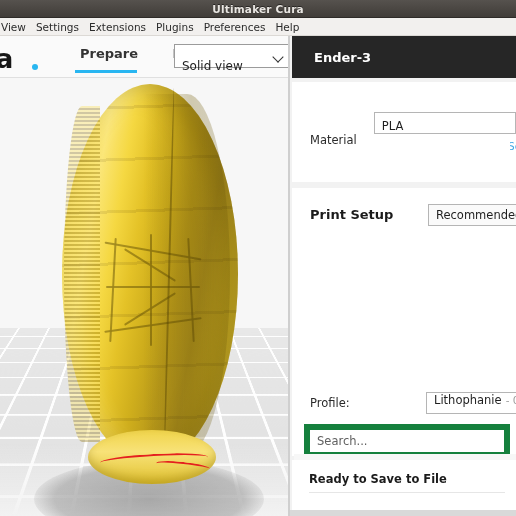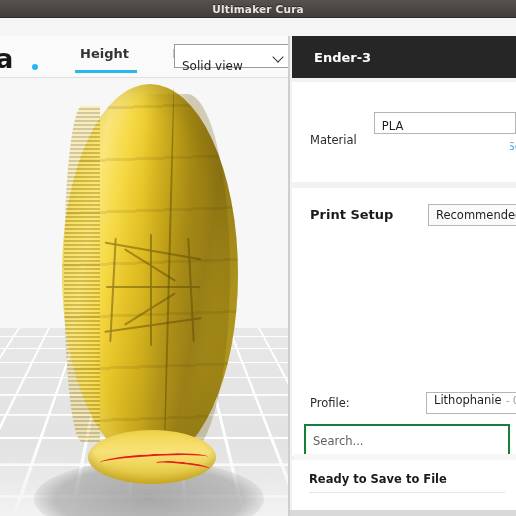--- a/index.html
+++ b/index.html
@@ -236,21 +236,21 @@
   .profile-box {
     position: absolute; left: 134px; top: 204px; width: 108px; height: 22px;
     background: #fff; border: 1px solid #b5b5b5;
     display: flex; align-items: baseline; overflow: hidden;
   }
   .profile-name { font-size: 11.5px; color: #1f1f1f; padding-left: 7px; white-space: nowrap; }
   .profile-sub  { font-size: 10.5px; color: #9e9e9e; padding-left: 4px; white-space: nowrap; }
 
   .search-box {
     position: absolute; left: 12px; top: 236px; width: 206px; height: 34px;
-    background: #fff; border: 2px solid #15803d;
+    background: #fff; border: 6px solid #15803d;
     display: flex; align-items: center;
   }
   .search-box input {
     border: 0; outline: 0; background: transparent;
     font-family: inherit; font-size: 11.5px; color: #3a3a3a;
     padding-left: 7px; width: 100%;
   }
   .search-box input::placeholder { color: #606060; }
 
   
@@ -308,25 +308,33 @@
 </style>
 </head>
 <body>
 
 <div id="app">
 
   <div class="titlebar">
     <div class="titlebar-text">Ultimaker Cura</div>
   </div>
 
+  <div class="menubar">
+    <div class="menu-item">View</div>
+    <div class="menu-item">Settings</div>
+    <div class="menu-item">Extensions</div>
+    <div class="menu-item">Plugins</div>
+    <div class="menu-item">Preferences</div>
+    <div class="menu-item">Help</div>
+  </div>
 
   <div class="apptoolbar">
     <div class="logo">ra</div>
     <div class="logo-dot"></div>
-    <div class="stage-tab prepare">Height</div>
+    <div class="stage-tab prepare">Prepare</div>
     <div class="stage-underline"></div>
     <div class="stage-tab monitor">M</div>
   </div>
 
   <div class="viewmode">
     <div class="viewmode-label">Solid view</div>
     <div class="chev"></div>
   </div>
 
   <div class="viewport">

